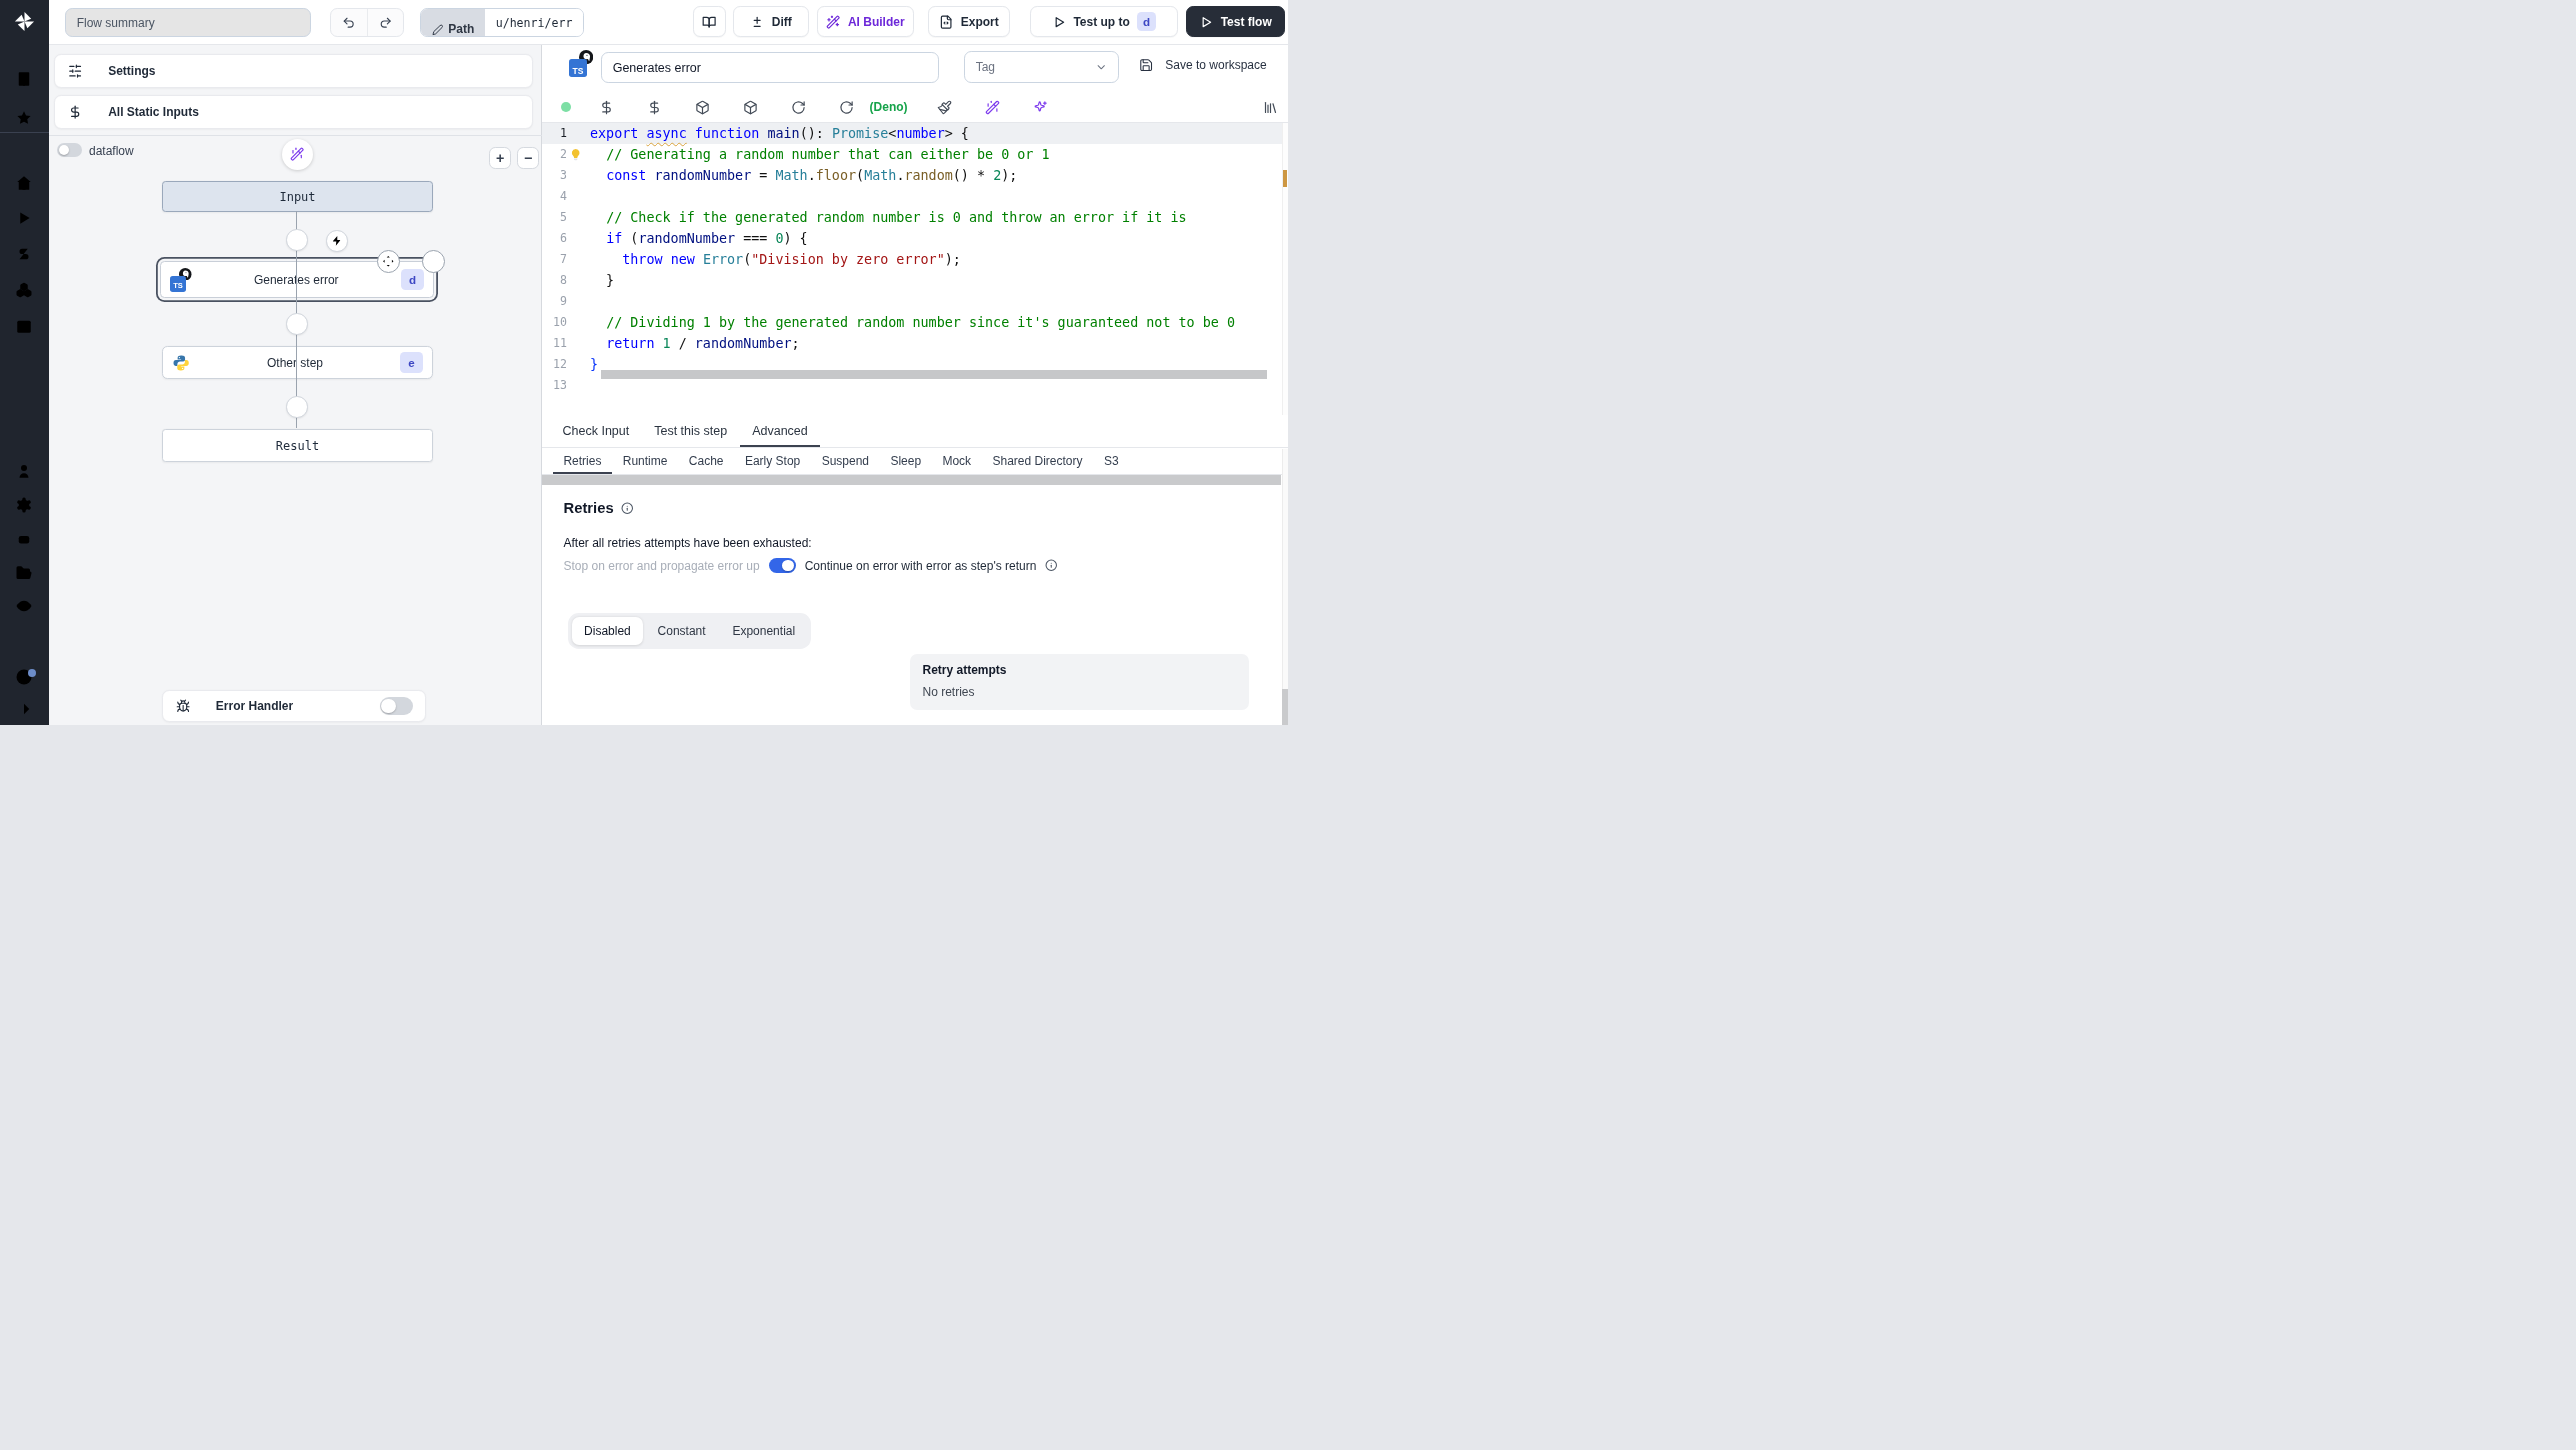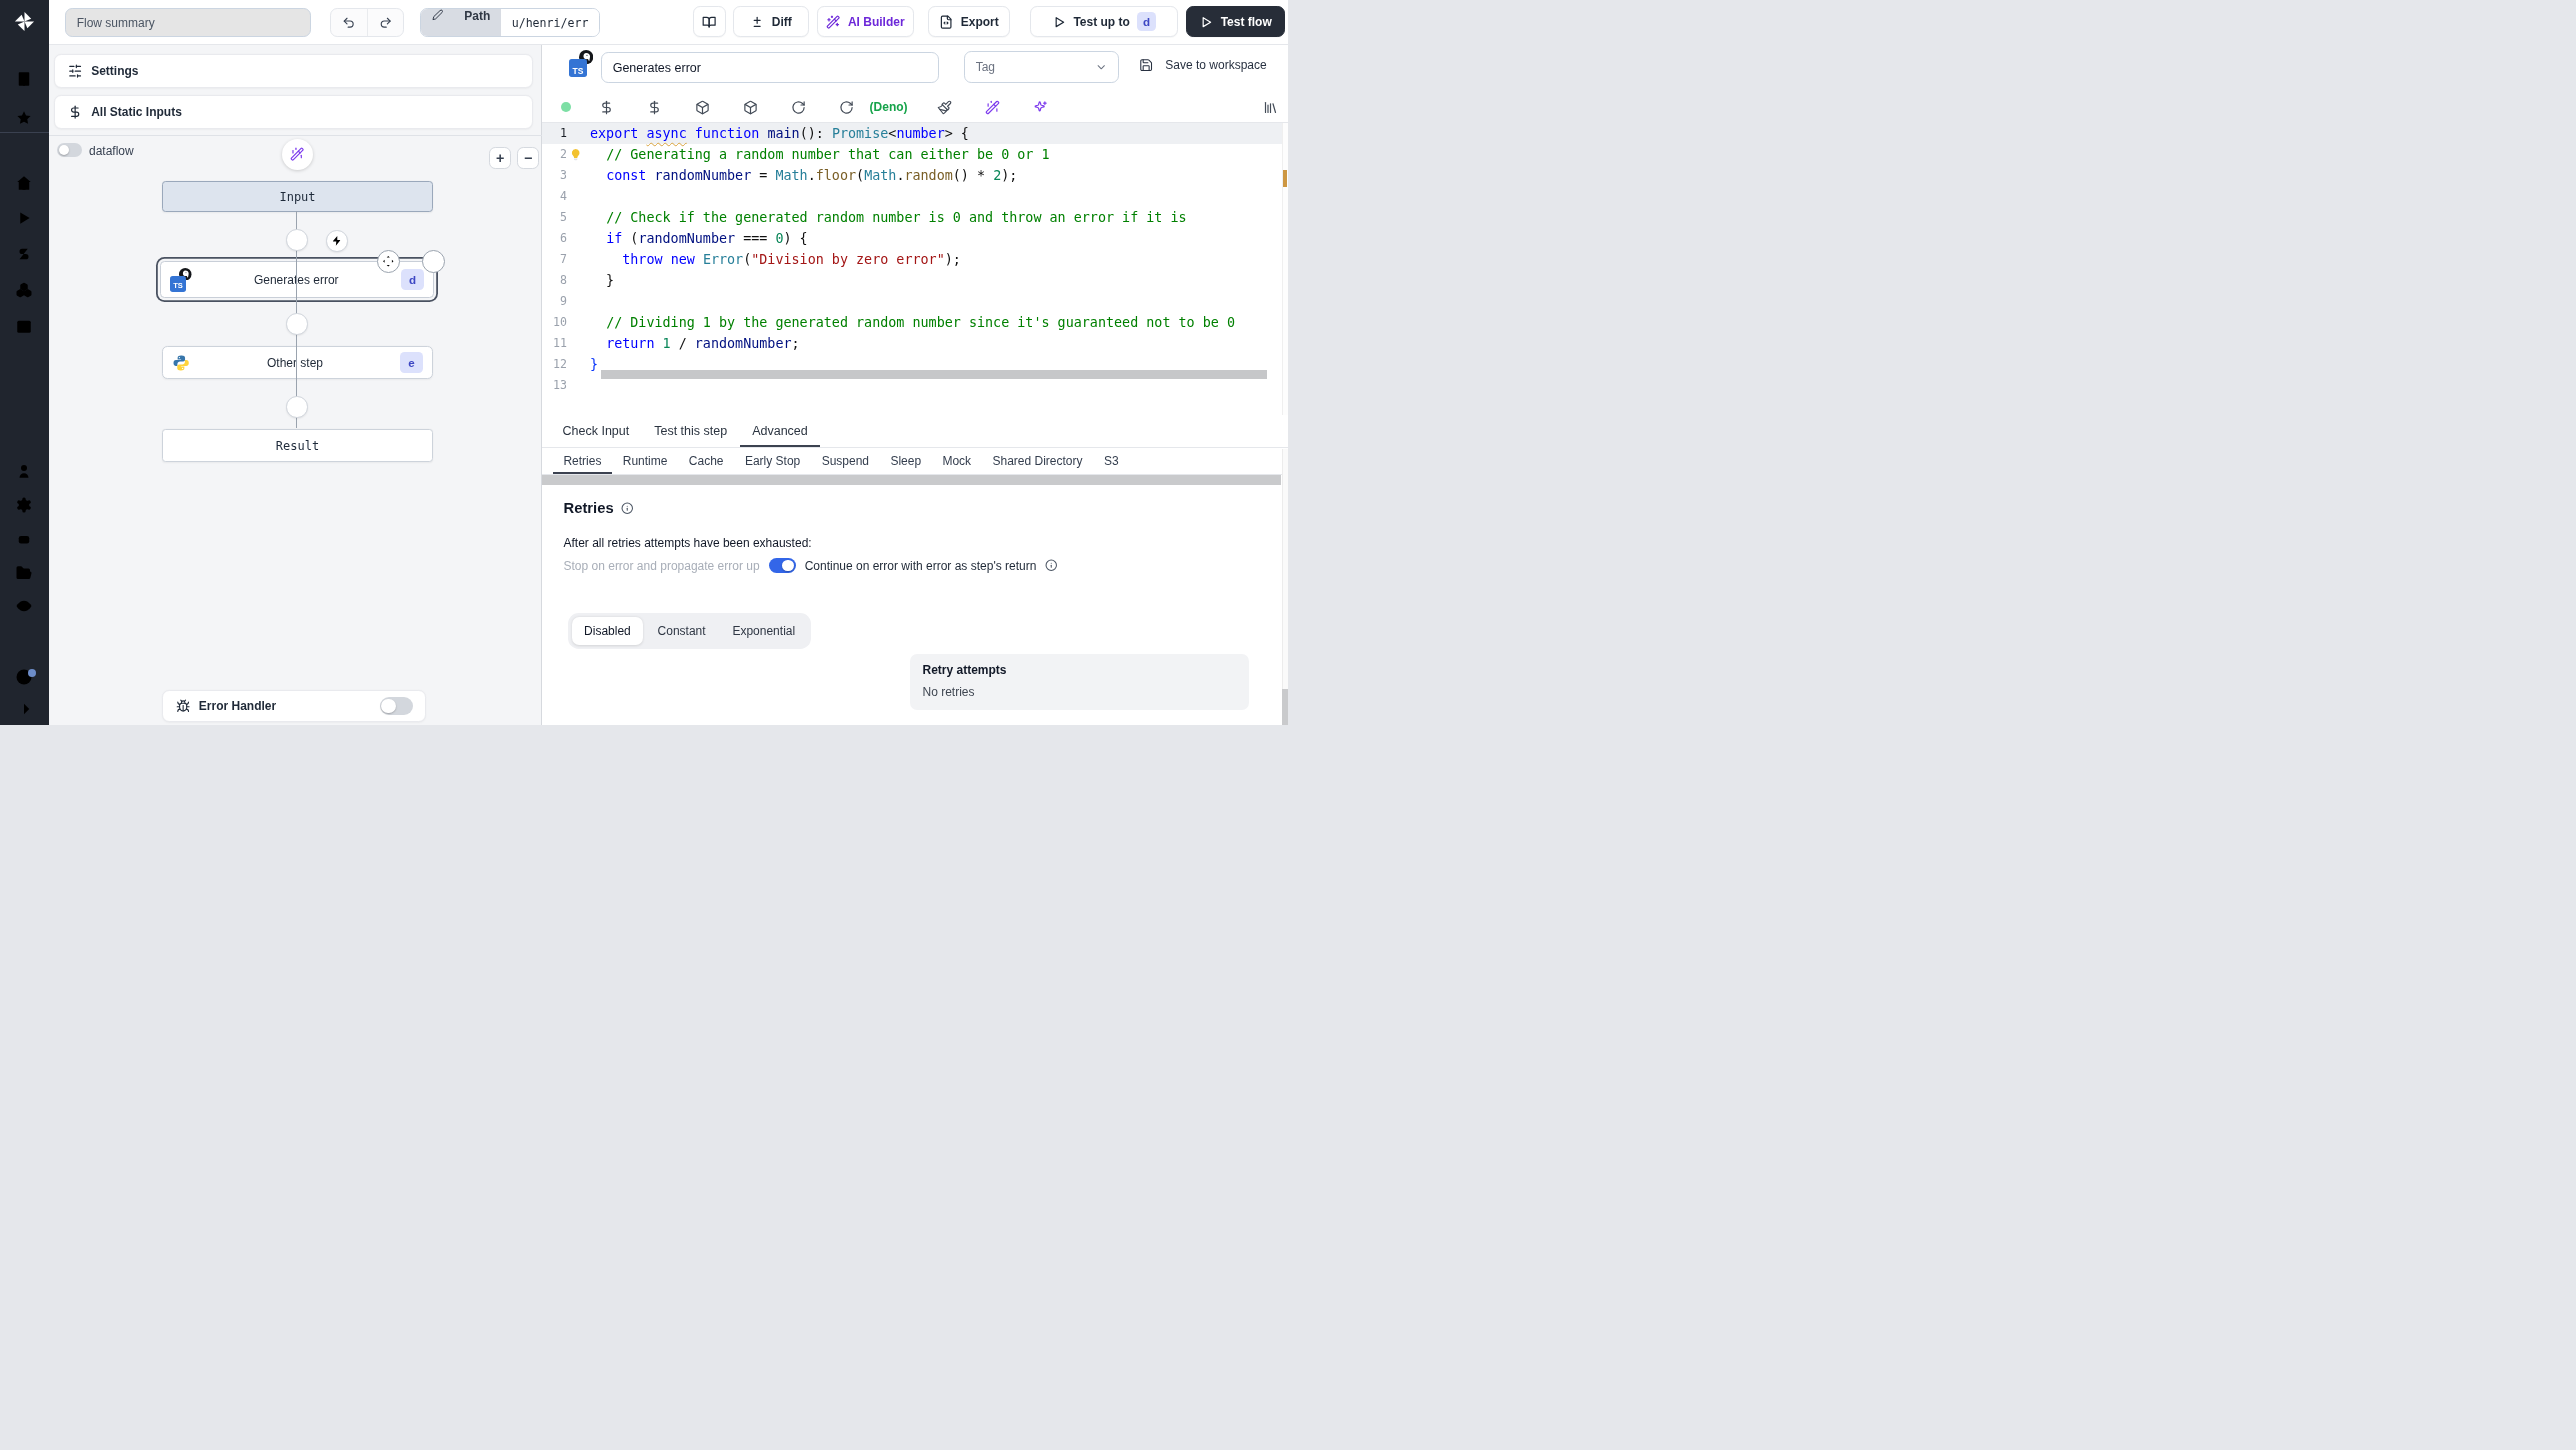--- a/index.html
+++ b/index.html
@@ -23,30 +23,30 @@
   .tb-input{position:absolute;left:16px;top:8px;width:246px;height:29px;border:0.9px solid #cbd5e1;border-radius:7.2px;
             padding:0 10.7px;font:12px "Liberation Sans",sans-serif;color:#4b5563;background:#e5e5e5}
   .btn{position:absolute;display:flex;align-items:center;justify-content:center;gap:7.2px;height:31px;top:6.3px;
        background:#fff;border:0.9px solid #e4e7ec;border-radius:7.2px;font-weight:700;font-size:12px;color:#1f2937;
        cursor:pointer;box-shadow:0 0.9px 0.9px rgba(0,0,0,.03)}
   .btn .icn svg{width:14.3px;height:14.3px}
   .undo-group{position:absolute;left:281px;top:8px;height:29px;display:flex;border:0.9px solid #e4e7ec;border-radius:7.2px;background:#fbfbfc;overflow:hidden}
   .undo-group>div{width:36px;display:flex;align-items:center;justify-content:center;color:#374151;cursor:pointer}
   .undo-group>div+div{border-left:0.9px solid #e9ebee}
   .path-pill{position:absolute;left:371px;top:8px;height:29px;display:flex;border:0.9px solid #cbd5e1;border-radius:7.2px;overflow:hidden;cursor:pointer}
-  .path-pill .seg-l{display:flex;align-items:flex-start;gap:21px;padding:0 10.7px;background:#d8dce3;color:#2f3744;font-weight:700}
+  .path-pill .seg-l{display:flex;align-items:flex-end;gap:5px;padding:0 10.7px;background:#d8dce3;color:#2f3744;font-weight:700}
   .path-pill .seg-r{display:flex;align-items:center;padding:0 10.7px;background:#fff;font-family:"DejaVu Sans Mono",monospace;font-size:11.6px;color:#1f2937}
   .badge{display:inline-flex;align-items:center;justify-content:center;min-width:19px;height:19px;border-radius:4.5px;
          background:#dce1fc;color:#3d47c3;font-weight:700;font-size:11.6px}
   .btn.dark{background:#272d38;border-color:#272d38;color:#fff}
 
   
   .flow-panel{left:49px;top:45px;width:493px;height:681px;background:#f4f5f7;border-right:0.9px solid #d6d9de;z-index:5}
   .card-row{position:absolute;left:5.4px;width:479px;height:34px;background:#fff;border:0.9px solid #e9eaee;border-radius:7.2px;
-            display:flex;align-items:center;gap:9px;padding:0 12.5px;font-weight:700;color:#1f2937;cursor:pointer;
+            display:flex;align-items:center;gap:26px;padding:0 12.5px;font-weight:700;color:#1f2937;cursor:pointer;
             box-shadow:0 0.9px 1.8px rgba(0,0,0,.04)}
   .hr{position:absolute;left:0;width:493px;height:0.9px;background:#dfe2e7}
   .toggle{position:relative;border-radius:894px;background:#d3d7dd;cursor:pointer;flex:none}
   .toggle .knob{position:absolute;top:1.8px;border-radius:50%;background:#fff;box-shadow:0 0.9px 1.8px rgba(0,0,0,.25)}
   .toggle.on{background:#3366e8}
   .node{position:absolute;display:flex;align-items:center;background:#fff;border:0.9px solid #cdd3db;border-radius:4.5px;
         box-shadow:0 0.9px 1.8px rgba(0,0,0,.05);cursor:pointer}
   .node .nlabel{flex:1;text-align:center;font-size:12px;color:#1f2937}
   .node.mono .nlabel{font-family:"DejaVu Sans Mono",monospace;color:#1e2a3a}
   .node.selected{border-color:#c9cfd8;box-shadow:0 0 0 2.2px #f4f5f7,0 0 0 4px #4a5261}

